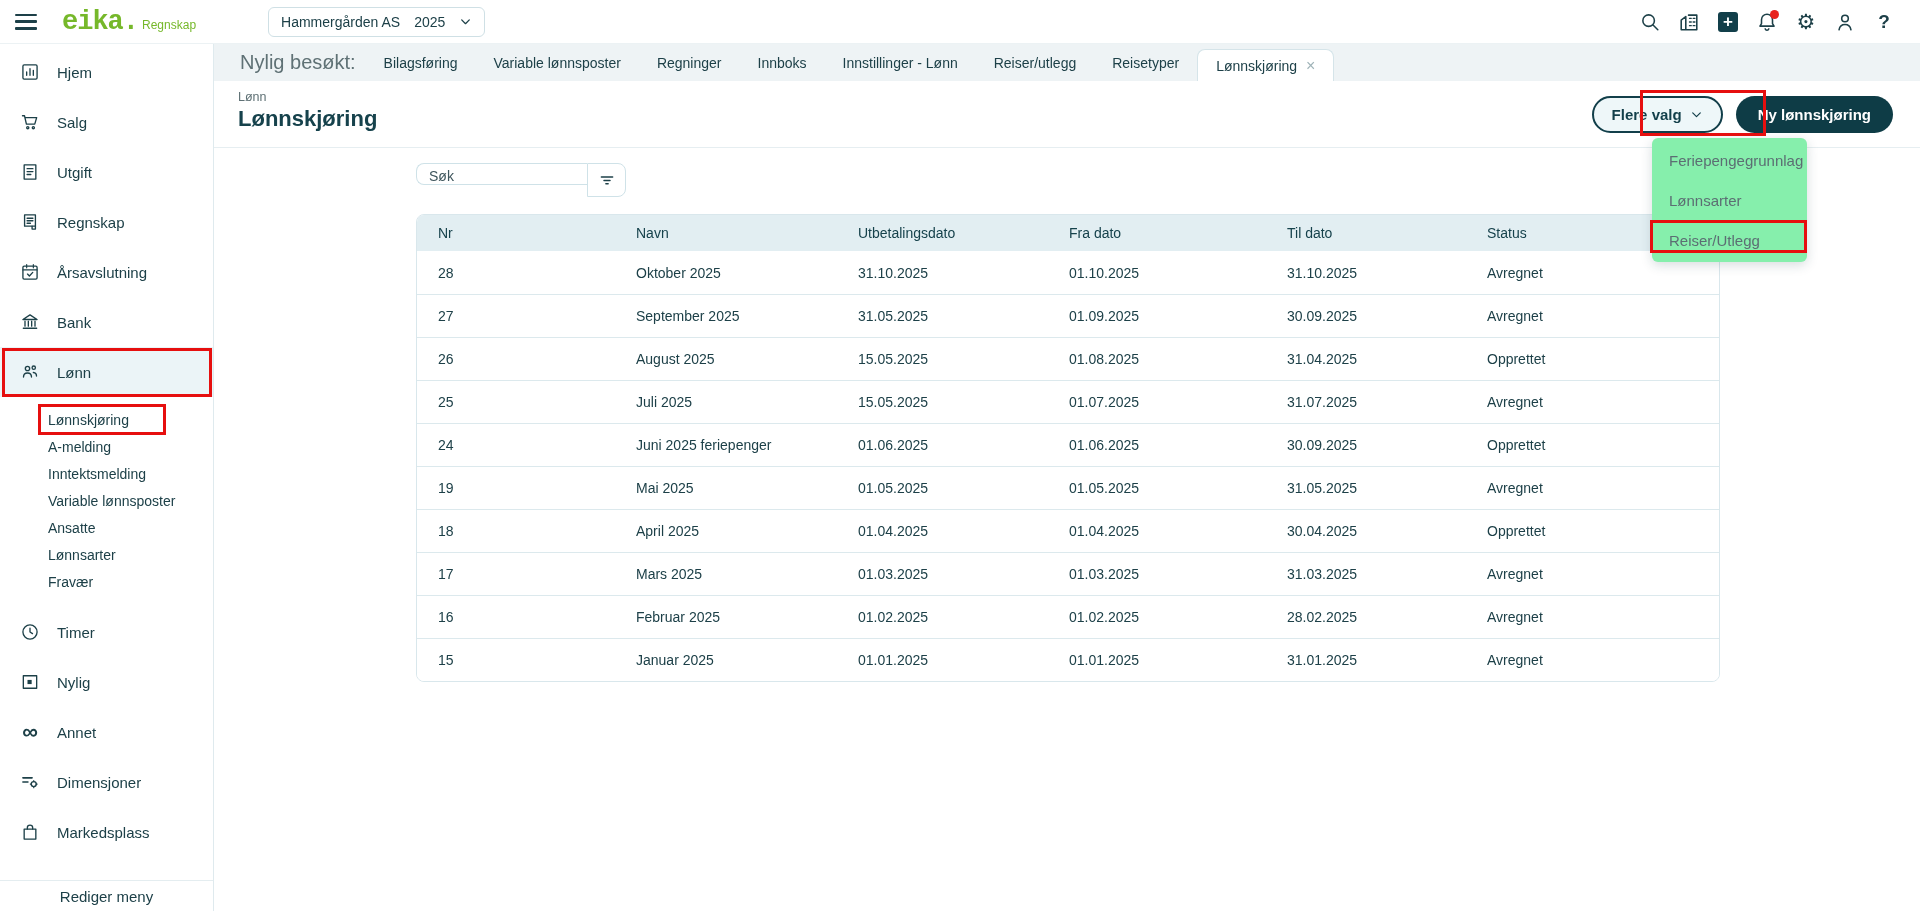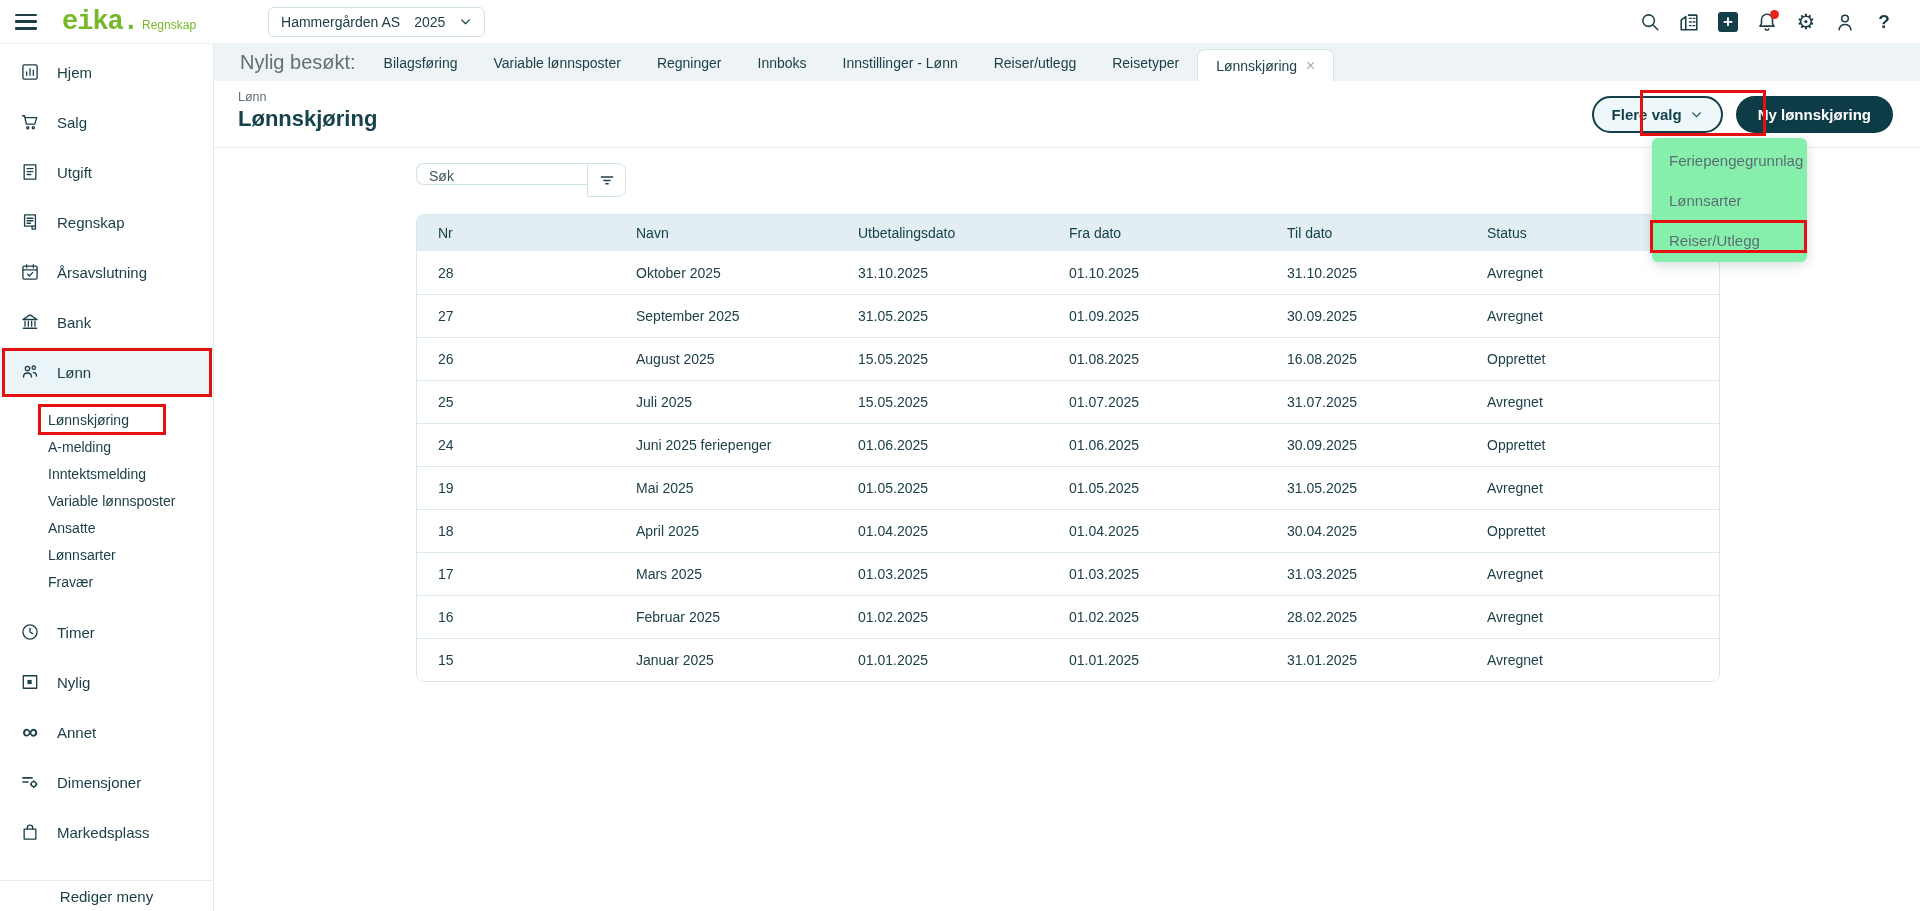--- a/index.html
+++ b/index.html
@@ -354,21 +354,21 @@
     <div class="td">31.05.2025</div>
     <div class="td">01.09.2025</div>
     <div class="td">30.09.2025</div>
     <div class="td">Avregnet</div>
   </div>
           <div class="grid-row tr">
     <div class="td">26</div>
     <div class="td">August 2025</div>
     <div class="td">15.05.2025</div>
     <div class="td">01.08.2025</div>
-    <div class="td">16.08.2025</div>
+    <div class="td">31.04.2025</div>
     <div class="td">Opprettet</div>
   </div>
           <div class="grid-row tr">
     <div class="td">25</div>
     <div class="td">Juli 2025</div>
     <div class="td">15.05.2025</div>
     <div class="td">01.07.2025</div>
     <div class="td">31.07.2025</div>
     <div class="td">Avregnet</div>
   </div>

